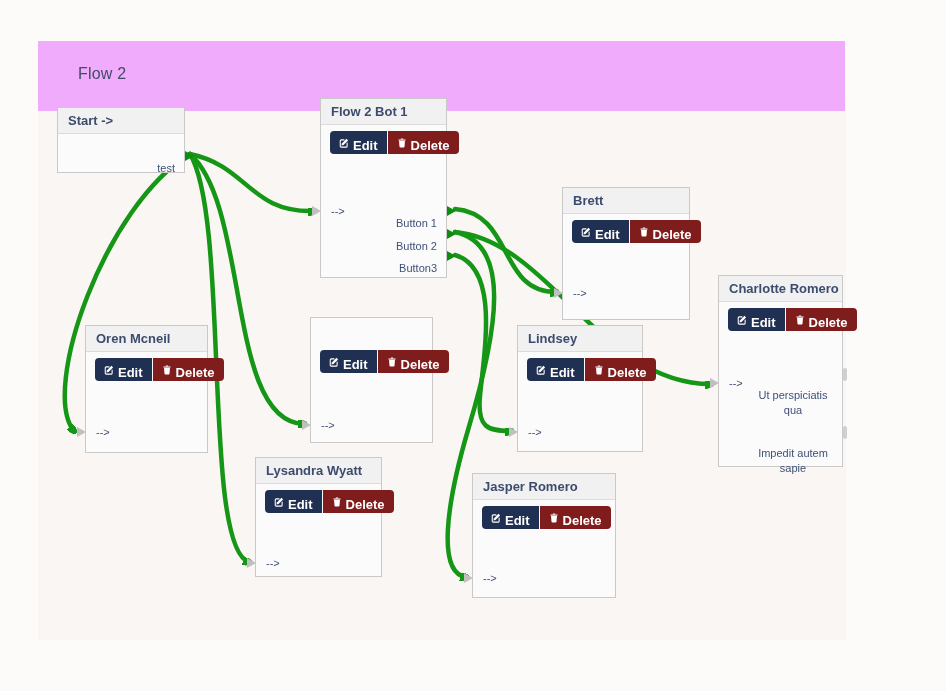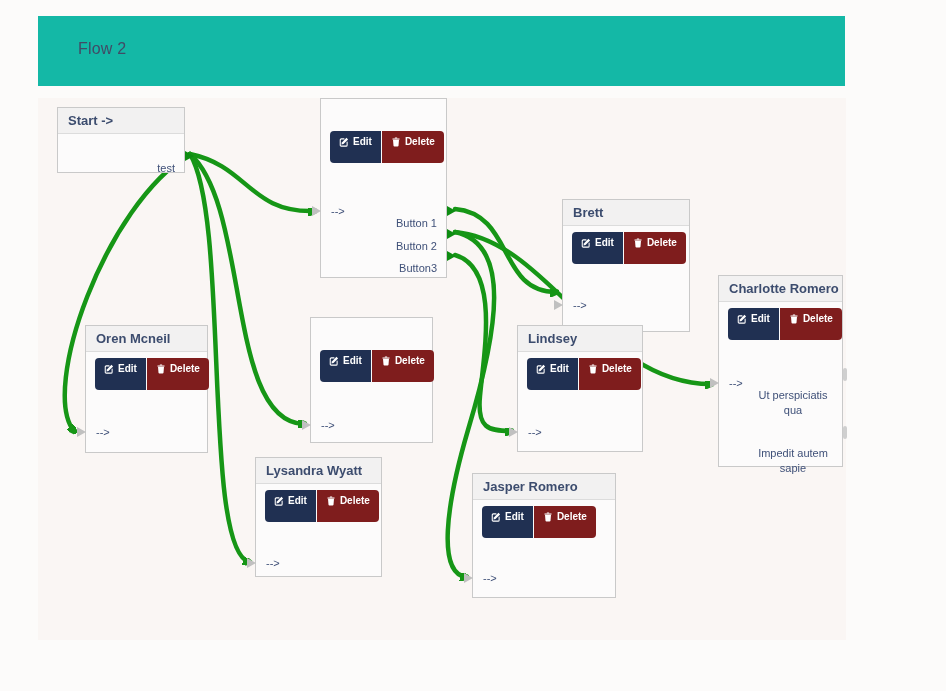--- a/index.html
+++ b/index.html
@@ -3,22 +3,22 @@
 <meta charset="utf-8">
 <style>
   html,body{margin:0;padding:0;}
   body{
     width:946px;height:691px;position:relative;overflow:hidden;
     background:#fcfbfa;
     font-family:"Liberation Sans",sans-serif;
     -webkit-font-smoothing:antialiased;
   }
   .titlebar{
-    position:absolute;left:38px;top:16px;width:807px;height:70px;
-    background:#14b8a6;z-index:1;
+    position:absolute;left:38px;top:41px;width:807px;height:70px;
+    background:#f0abfc;z-index:1;
   }
   .page-title{
     position:absolute;left:40px;top:24px;
     font-size:16px;color:#414b66;letter-spacing:.2px;
   }
   .canvas{
     position:absolute;left:38px;top:98px;width:808px;height:542px;
     background:#faf6f4;z-index:0;
   }
   svg.wires{position:absolute;left:0;top:0;z-index:2;pointer-events:none;}
@@ -29,23 +29,23 @@
     background:#fcfbfb;border:1px solid #c9c9c9;
   }
   .node-hdr{
     height:26px;box-sizing:border-box;background:#f2f1f1;
     border-bottom:1px solid #dcdcdc;
     font-size:13px;font-weight:600;color:#3c4c6e;
     padding:5px 10px 0 10px;white-space:nowrap;overflow:hidden;
   }
   .btn-group{position:absolute;left:9px;top:32px;display:flex;gap:1px;z-index:4;}
   .btn{
-    display:flex;align-items:flex-end;gap:4px;border:none;cursor:pointer;
+    display:flex;align-items:flex-start;gap:4px;border:none;cursor:pointer;
     color:#fff;font-family:"Liberation Sans",sans-serif;
-    font-size:10px;font-weight:bold;height:23px;padding:16px 9px;
+    font-size:13px;font-weight:bold;height:23px;padding:7px 9px;
   }
   .btn svg{width:10px;height:10px;display:block;}
   .btn-edit{background:#203052;border-radius:4px 0 0 4px;}
   .btn-del{background:#7f1d1d;border-radius:0 4px 4px 0;}
 
   .port-row{position:absolute;height:22px;line-height:22px;font-size:11px;color:#3f5078;}
   .port-in{left:10px;}
   .port-out{right:9px;text-align:center;margin-top:12px;}
   .port-out.multi{line-height:15px;width:80px;}
 
@@ -91,20 +91,21 @@
     </g>
 </svg>
 
 <div id="nodes-layer">
     <div class="node" style="left: 57px; top: 107px; width: 128px; height: 66px;">
       <div class="node-hdr">Start -&gt;</div>
       <div class="port-row port-out" style="top: 37px; height: 22px;">test</div>
       <div class="tri-green" style="right: -10px; top: 43px;"></div>
     </div>
     <div class="node" style="left: 320px; top: 98px; width: 127px; height: 180px;">
+      <div class="node-hdr">Flow 2 Bot 1</div>
       <div class="btn-group">
         <button class="btn btn-edit">
           <svg viewBox="0 0 16 16">
             <path d="M13 8.2V13a1.6 1.6 0 0 1-1.6 1.6H3.6A1.6 1.6 0 0 1 2 13V4.6A1.6 1.6 0 0 1 3.6 3H8" stroke="#fff" stroke-width="1.7" fill="none" stroke-linecap="round"></path>
             <path d="M11.9 1.3l2.6 2.6-7.3 7.3-3.3.7.7-3.3z" fill="#fff"></path>
           </svg>
           <span>Edit</span>
         </button>
         <button class="btn btn-del">
           <svg viewBox="0 0 16 16">
@@ -117,21 +118,21 @@
       </div>
       <div class="port-row port-in" style="top: 101px;">--&gt;</div>
       <div class="tri-gray" style="left: -9px; top: 107px;"></div>
       <div class="port-row port-out" style="top: 101px; height: 22px;">Button 1</div>
       <div class="tri-green" style="right: -10px; top: 107px;"></div>
       <div class="port-row port-out" style="top: 124px; height: 22px;">Button 2</div>
       <div class="tri-green" style="right: -10px; top: 130px;"></div>
       <div class="port-row port-out" style="top: 146px; height: 22px;">Button3</div>
       <div class="tri-green" style="right: -10px; top: 152px;"></div>
     </div>
-    <div class="node" style="left: 562px; top: 187px; width: 128px; height: 133px; margin-top: 12px;">
+    <div class="node" style="left: 562px; top: 187px; width: 128px; height: 133px;">
       <div class="node-hdr">Brett</div>
       <div class="btn-group">
         <button class="btn btn-edit">
           <svg viewBox="0 0 16 16">
             <path d="M13 8.2V13a1.6 1.6 0 0 1-1.6 1.6H3.6A1.6 1.6 0 0 1 2 13V4.6A1.6 1.6 0 0 1 3.6 3H8" stroke="#fff" stroke-width="1.7" fill="none" stroke-linecap="round"></path>
             <path d="M11.9 1.3l2.6 2.6-7.3 7.3-3.3.7.7-3.3z" fill="#fff"></path>
           </svg>
           <span>Edit</span>
         </button>
         <button class="btn btn-del">

